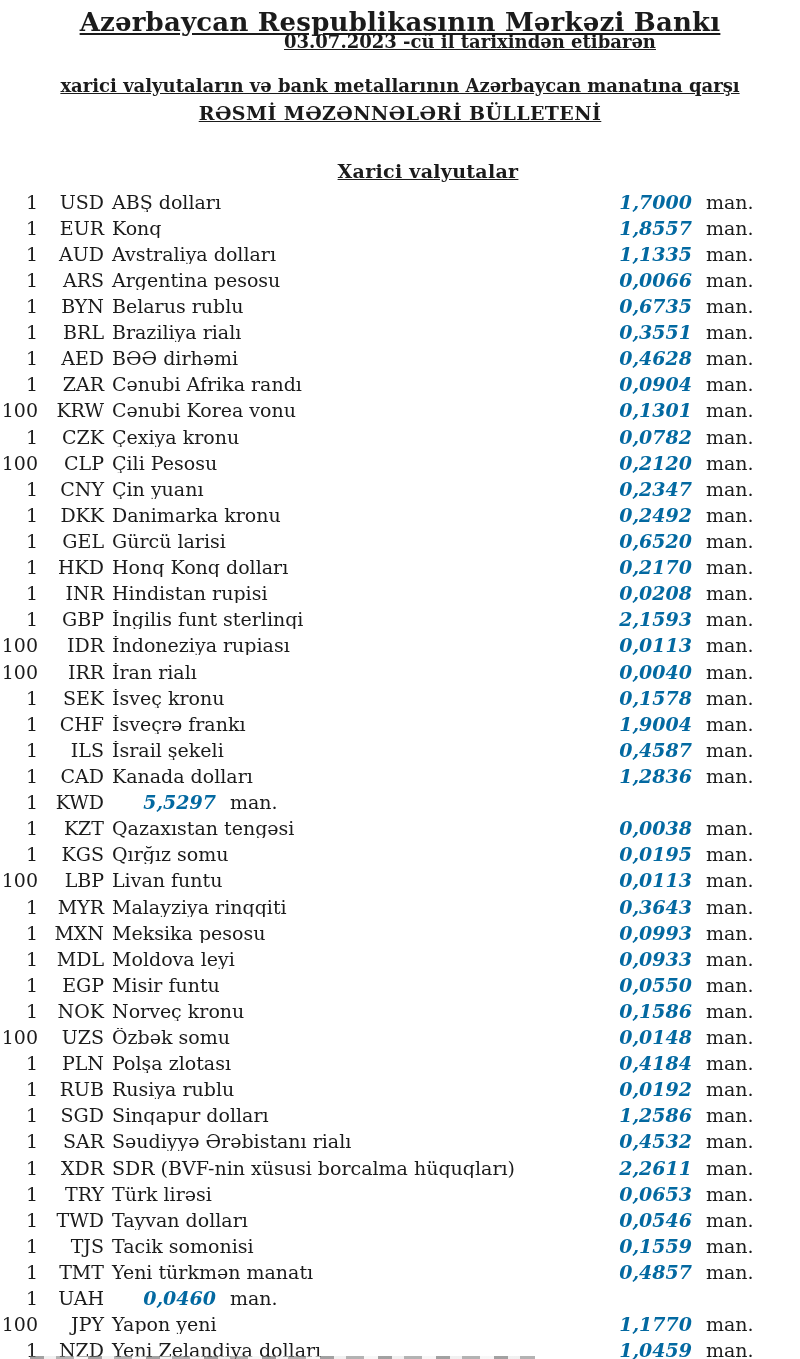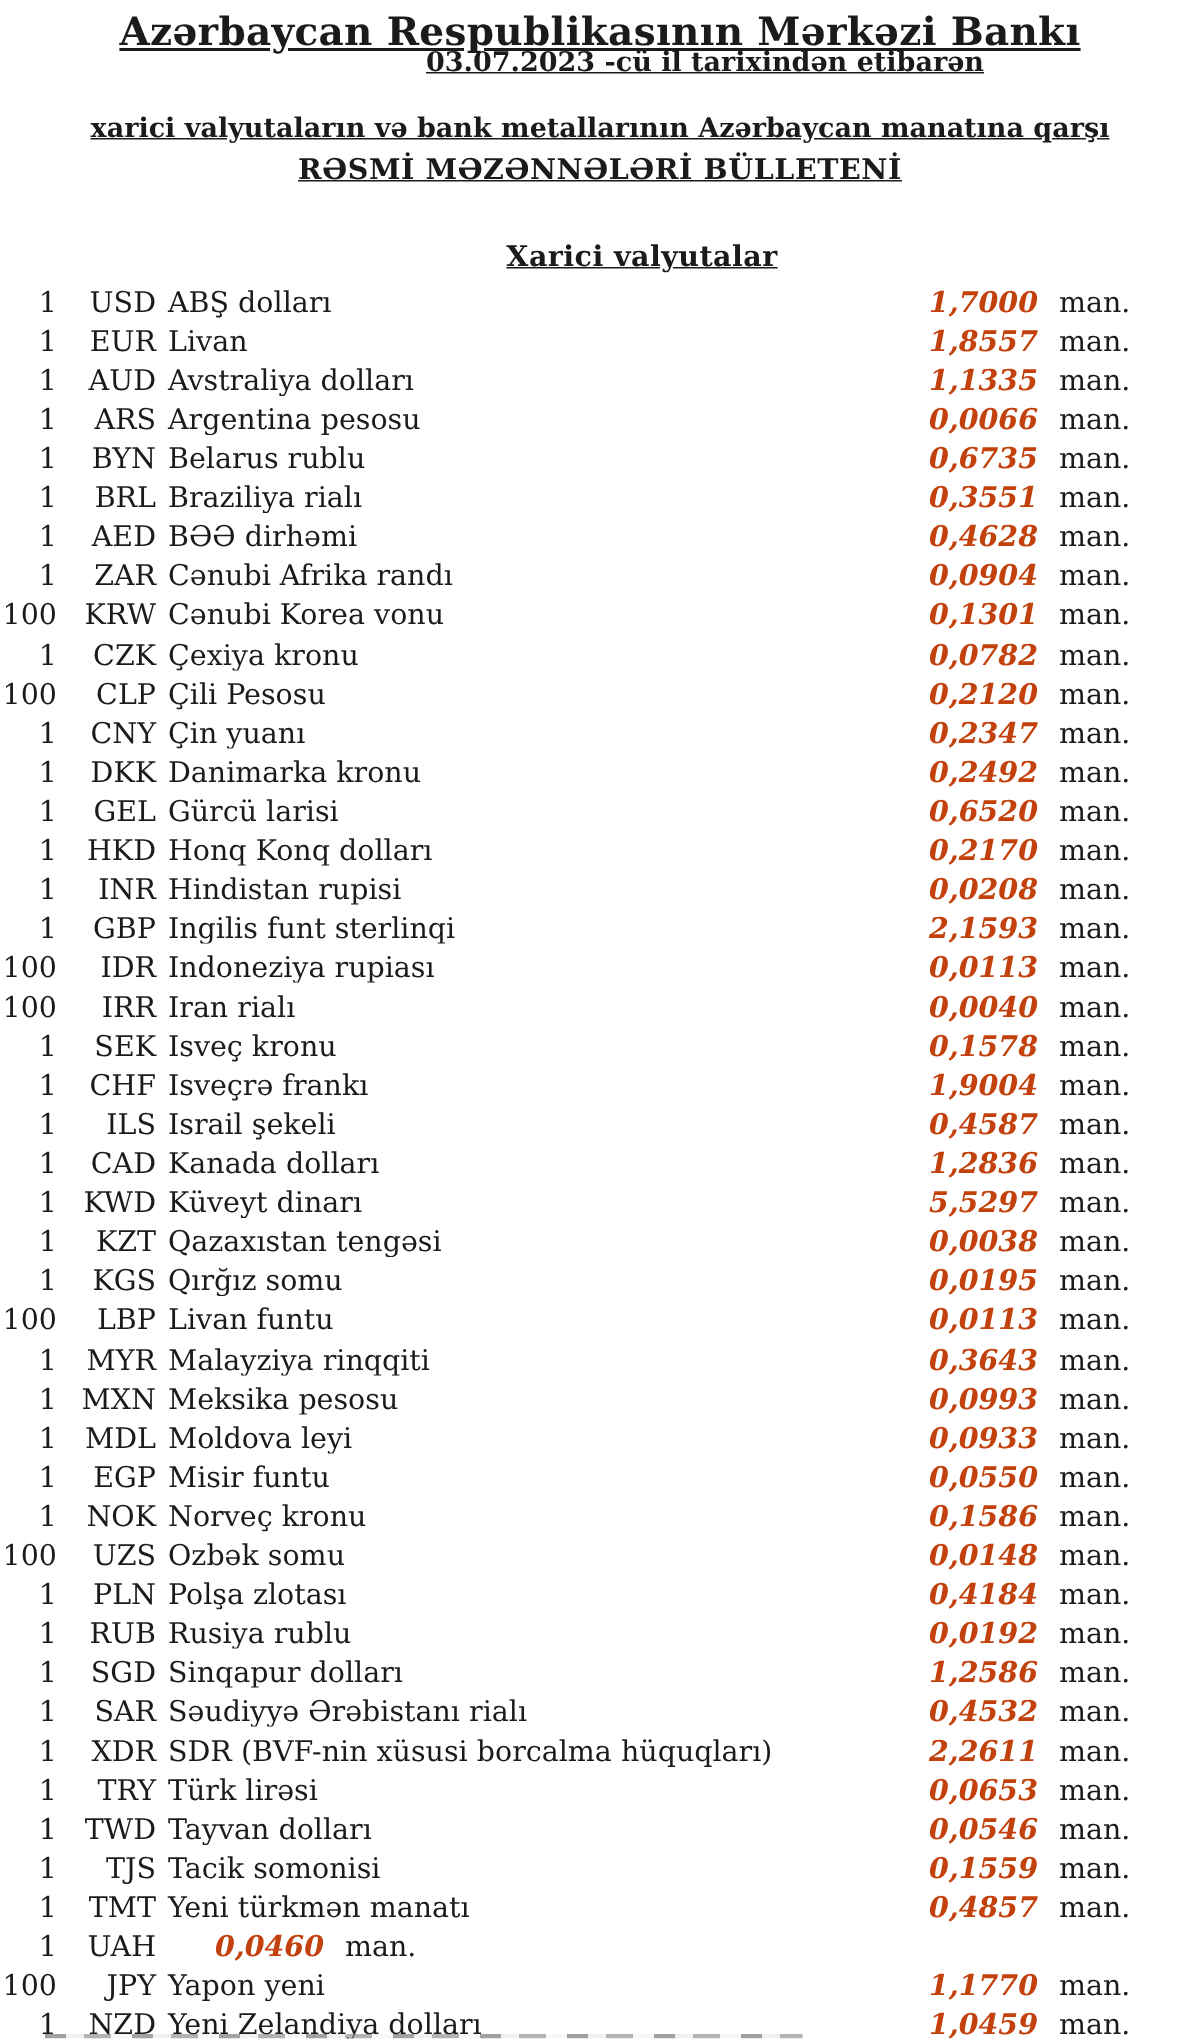--- a/index.html
+++ b/index.html
@@ -16,21 +16,21 @@
   .h2 { top: 31px; font-size: 18px; padding-left: 140px; width: 660px; }
   .h3 { top: 75px; font-size: 18px; }
   .h4 { top: 102px; font-size: 19px; letter-spacing: 0.4px; }
   .section-title { top: 160px; font-size: 19px; letter-spacing: 0.3px; padding-left: 28px; }
 
   .rates { position: absolute; top: 189px; left: 0; width: 800px; }
   .row { height: 26.12px; display: flex; align-items: center; font-size: 19px; line-height: 1; }
   .qty  { flex: none; width: 38px; text-align: right; }
   .code { flex: none; width: 58px; margin-left: 8px; text-align: right; }
   .name { flex: 1; padding-left: 8px; white-space: nowrap; overflow: hidden; }
-  .rate { flex: none; width: 112px; text-align: right; font-weight: bold; font-style: italic; color: #c2410c; }
+  .rate { flex: none; width: 112px; text-align: right; font-weight: bold; font-style: italic; color: #0369a1; }
   .unit { flex: none; width: 108px; padding-left: 14px; box-sizing: border-box; }
 
   .next-row-artifact {
     position: absolute; top: 1356px; left: 30px; width: 505px; height: 3px;
     background: repeating-linear-gradient(90deg, #6f6f6f 0 14px, #e9e9e9 14px 26px, #8a8a8a 26px 44px, #f3f3f3 44px 58px);
     opacity: 0.65;
   }
 </style>
 </head>
 <body>
@@ -45,21 +45,21 @@
     <div class="row">
     <span class="qty">1</span>
     <span class="code">USD</span>
     <span class="name">ABŞ dolları</span>
     <span class="rate">1,7000</span>
     <span class="unit">man.</span>
   </div>
     <div class="row">
     <span class="qty">1</span>
     <span class="code">EUR</span>
-    <span class="name">Livan</span>
+    <span class="name">Konq</span>
     <span class="rate">1,8557</span>
     <span class="unit">man.</span>
   </div>
     <div class="row">
     <span class="qty">1</span>
     <span class="code">AUD</span>
     <span class="name">Avstraliya dolları</span>
     <span class="rate">1,1335</span>
     <span class="unit">man.</span>
   </div>
@@ -199,21 +199,20 @@
     <div class="row">
     <span class="qty">1</span>
     <span class="code">CAD</span>
     <span class="name">Kanada dolları</span>
     <span class="rate">1,2836</span>
     <span class="unit">man.</span>
   </div>
     <div class="row">
     <span class="qty">1</span>
     <span class="code">KWD</span>
-    <span class="name">Küveyt dinarı</span>
     <span class="rate">5,5297</span>
     <span class="unit">man.</span>
   </div>
     <div class="row">
     <span class="qty">1</span>
     <span class="code">KZT</span>
     <span class="name">Qazaxıstan tengəsi</span>
     <span class="rate">0,0038</span>
     <span class="unit">man.</span>
   </div>

